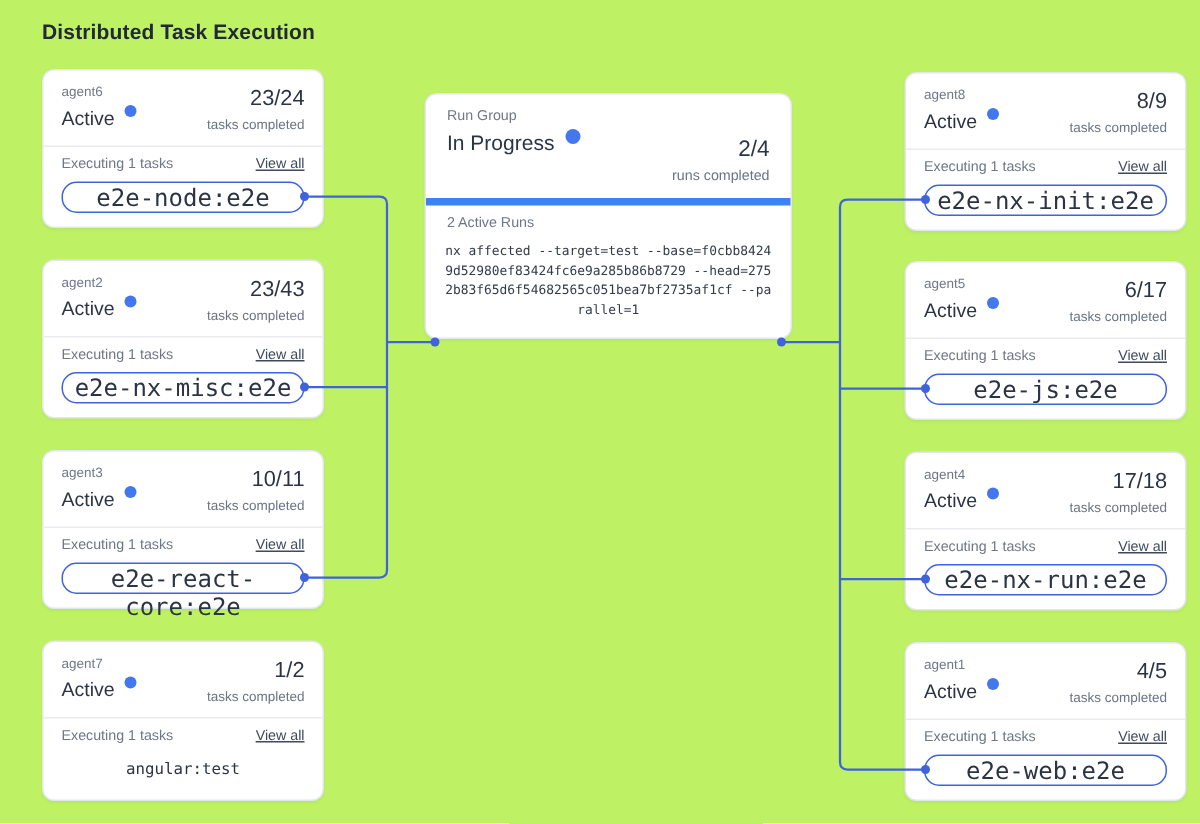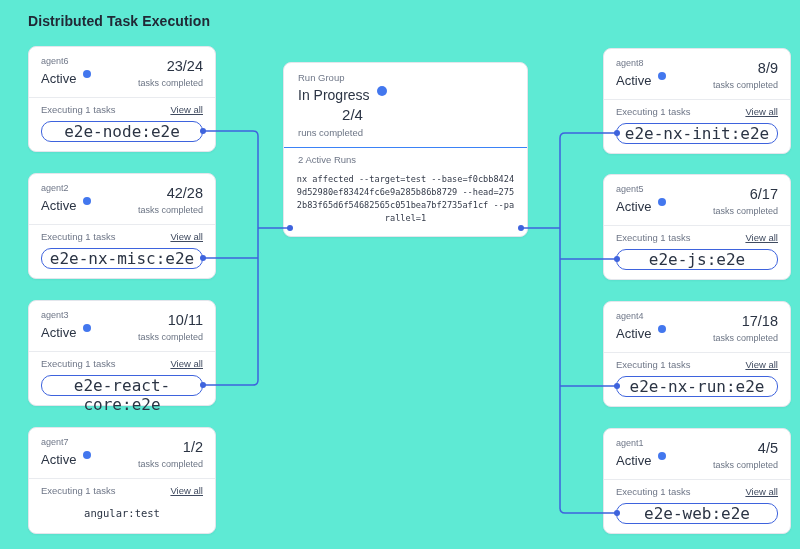--- a/index.html
+++ b/index.html
@@ -1,17 +1,17 @@
 <!DOCTYPE html>
 <html><head>
 <meta charset="utf-8">
 <style>
   html,body { margin:0; padding:0; background:#fff; }
   .stage {
-    position:relative; width:800px; height:549px; background:#5eead4;
+    position:relative; width:800px; height:549px; background:#bef264;
     font-family:"Liberation Sans", sans-serif; overflow:hidden;
   }
   .page-title {
     position:absolute; left:28px; top:13px;
     font-size:14px; font-weight:700; color:#212936; letter-spacing:.1px;
   }
   .card {
     position:absolute; background:#fff; border:1px solid #e3e6ec;
     border-radius:8px; box-shadow:0 1px 2px rgba(20,30,50,.05); box-sizing:border-box;
   }
@@ -37,26 +37,26 @@
     color:#2b3444; background:#fff; cursor:pointer;
   }
   .task-plain {
     height:22px; line-height:22px; text-align:center;
     font-family:"DejaVu Sans Mono", monospace; font-size:10.5px; color:#2b3444;
   }
   
   .rg-card { left:283px; top:62px; width:245px; }
   .rg-head {
     display:flex; justify-content:space-between; align-items:flex-start;
-    padding:9px 14px; border-bottom:1px solid #3b82f6;flex-direction:column;
+    padding:9px 14px; border-bottom:5px solid #3b82f6;
   }
   .rg-label { font-size:9.5px; line-height:12px; color:#707889; margin-bottom:2px; }
   .rg-status { font-size:14px; line-height:19px; color:#2b3444; }
   .rg-dot { width:10px; height:10px; border-radius:50%; background:#4377ee; margin-left:7px; }
-  .rg-count { font-size:15px; line-height:16px; color:#2b3444; font-weight:500; margin-top:2px; text-align:right; }
+  .rg-count { font-size:15px; line-height:16px; color:#2b3444; font-weight:500; margin-top:20px; text-align:right; }
   .rg-count-caption { font-size:9.5px; line-height:11px; color:#6b7484; margin-top:4px; text-align:left; }
   .rg-body { padding:6px 6px 11px; }
   .active-runs { font-size:9.5px; line-height:12px; color:#6e7687; margin:0 0 7px 8px; }
   .cmd {
     width:219px; margin:0 auto; font-family:"DejaVu Sans Mono", monospace;
     font-size:8.6px; line-height:13px; color:#333a49; text-align:center; word-break:break-all;
   }
   .cmd-pill {
     box-sizing:content-box; width:219px; margin:5px auto 0; padding:4px;
     border:1.5px solid #3e63dd; border-radius:8px; cursor:pointer; background:#fff;
@@ -95,21 +95,21 @@
   <div class="card agent-card" style="left:28px;top:173px">
     <div class="agent-head">
       <div>
         <div class="agent-name">agent2</div>
         <div class="status-row">
           <span class="status-text">Active</span>
           <span class="status-dot"></span>
         </div>
       </div>
       <div class="count-wrap">
-        <div class="count">42/28</div>
+        <div class="count">23/43</div>
         <div class="count-caption">tasks completed</div>
       </div>
     </div>
     <div class="agent-tasks">
       <div class="tasks-row">
         <span class="executing">Executing 1 tasks</span>
         <a class="view-all">View all</a>
       </div>
       <div class="task-pill">e2e-nx-misc:e2e</div>
     </div>

